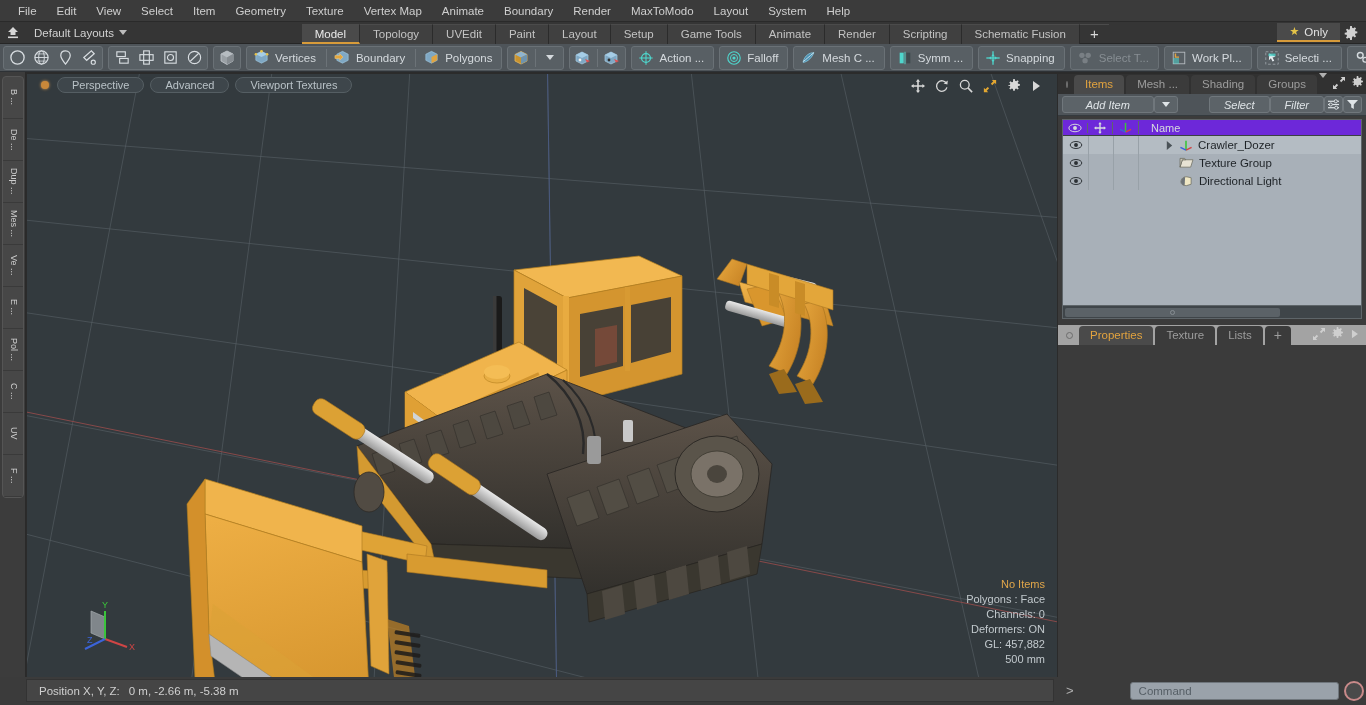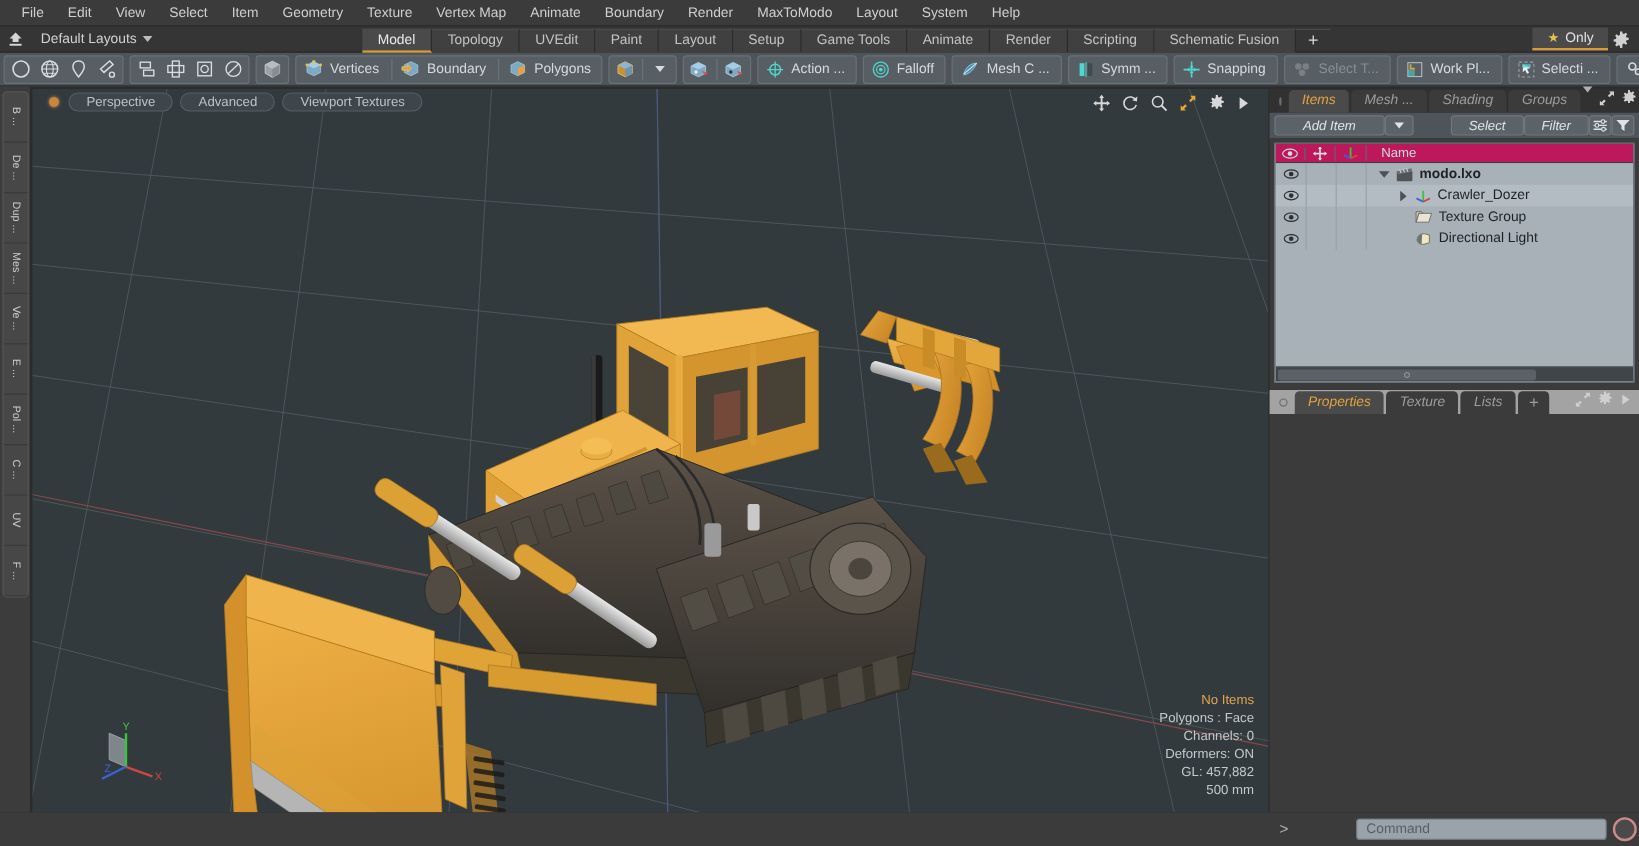--- a/index.html
+++ b/index.html
@@ -140,21 +140,21 @@
     background: #3b3b3b;
   }
   .rp-tabrow {
     height: 20px; display: flex; align-items: flex-end;
     background: #313131; padding-left: 6px;
   }
   .rp-ldot { width: 7px; height: 7px; border-radius: 50%; border: 1px solid #6d6d6d; margin: 0 6px 6px 2px; }
   .rtab {
     height: 19px; line-height: 18px; padding: 0 11px;
     color: #9d9d9d; font-size: 11.5px; background: #3b3b3b;
-    border-radius: 4px 4px 0 0; margin-right: 2px; white-space: nowrap; font-style: italic;
+    border-radius: 4px 4px 0 0; margin-right: 2px; white-space: nowrap;
   }
   .rtab.active { color: #e2a33f; background: #4a4a4a; }
   .rp-tright { margin-left: auto; display: flex; align-items: center; gap: 6px; padding: 0 7px 3px 0; }
   .rp-toolbar {
     height: 22px; background: #4e5459; display: flex; align-items: center;
     padding: 0 4px; gap: 0; border-bottom: 1px solid #343a3e; font-style: italic;
   }
   .btn-add {
     flex: 1; height: 17px; line-height: 16px; text-align: center;
     background: #5c6368; border: 1px solid #70777c; border-radius: 3px;
@@ -171,21 +171,21 @@
   }
   .icon-sq {
     width: 19px; height: 17px; background: #5c6368; border: 1px solid #70777c;
     border-radius: 3px; display: flex; align-items: center; justify-content: center;
   }
   .tree-wrap {
     margin: 3px 4px 0 4px; height: 200px;
     background: #a8b0b8; border: 1px solid #5e6569; position: relative; overflow: hidden;
   }
   .tree-head {
-    height: 16px; background: #be185d; display: flex; align-items: center;
+    height: 16px; background: #6d28d9; display: flex; align-items: center;
     color: #d6dbde; font-size: 11px; border-bottom: 1px solid #3a3f43;
   }
   .th-c1 { width: 25px; border-right: 1px solid #5f666b; display:flex;align-items:center;justify-content:center;}
   .th-c2 { width: 25px; border-right: 1px solid #5f666b; display:flex;align-items:center;justify-content:center;}
   .th-c3 { width: 26px; border-right: 1px solid #5f666b; display:flex;align-items:center;justify-content:center;}
   .th-name { padding-left: 12px; }
   .tree-body { position: relative; background: #a8b0b8; height: 182px; }
   .trow { height: 18px; display: flex; align-items: center; position: relative; }
   .trow.sel { background: #b4bcc3; }
   .tc-eye { width: 25px; display: flex; align-items: center; justify-content: center; }
@@ -884,41 +884,20 @@
           <svg width="13" height="13" viewBox="0 0 14 14">
               <line x1="7" y1="12" x2="7" y2="2" stroke="#3bc43b" stroke-width="1.6"></line>
               <line x1="7" y1="12" x2="13" y2="9" stroke="#d04545" stroke-width="1.6"></line>
               <line x1="7" y1="12" x2="1" y2="9" stroke="#3b63d8" stroke-width="1.6"></line>
             </svg>
         </div>
         <div class="th-name">Name</div>
       </div>
       <div class="tree-body">
 
-        <div class="trow">
-          <div class="tc-eye">
-            <svg width="14" height="10" viewBox="0 0 16 11">
-                <ellipse cx="8" cy="5.5" rx="6.6" ry="4" fill="none" stroke="#2b3034" stroke-width="1.1"></ellipse>
-                <circle cx="8" cy="5.5" r="2.2" fill="#2b3034"></circle>
-              </svg>
-          </div>
-          <div class="tc-b"></div>
-          <div class="tc-c"></div>
-          <div class="tname bold" style="padding-left:10px">
-            <svg width="9" height="9" viewBox="0 0 10 10">
-                <path fill="#4a5257" d="M0 2 L10 2 L5 8 Z"></path>
-              </svg>
-            <svg width="15" height="13" viewBox="0 0 16 14">
-                <rect x="1" y="4" width="14" height="9" rx="1" fill="#4f5458"></rect>
-                <path d="M1 4 L14 1.2 L15 4.2 L2 7 Z" fill="#6b7176"></path>
-                <path d="M3.5 2.4 L5 5.6 M6.5 1.8 L8 5 M9.5 1.2 L11 4.4" stroke="#cfd4d8" stroke-width="1"></path>
-              </svg>
-            <span>modo.lxo</span>
-          </div>
-        </div>
 
         <div class="trow sel">
           <div class="tc-eye">
             <svg width="14" height="10" viewBox="0 0 16 11">
                 <ellipse cx="8" cy="5.5" rx="6.6" ry="4" fill="none" stroke="#2b3034" stroke-width="1.1"></ellipse>
                 <circle cx="8" cy="5.5" r="2.2" fill="#2b3034"></circle>
               </svg>
           </div>
           <div class="tc-b"></div>
           <div class="tc-c"></div>
@@ -1005,20 +984,25 @@
           <svg width="9" height="12" viewBox="0 0 10 14">
               <path fill="#cfcfcf" d="M2 2 L9 7 L2 12 Z"></path>
             </svg>
         </span>
       </div>
     </div>
     <div class="props-body"></div>
   </div>
 
   <div class="bottombar">
+    <div class="bb-left">
+      <span>Position X, Y, Z:</span>
+      <span style="width:9px"></span>
+      <span>0 m, -2.66 m, -5.38 m</span>
+    </div>
     <div class="bb-right">
       <span class="prompt">&gt;</span>
       <div class="cmd-input">Command</div>
       <div class="rec-btn"></div>
     </div>
   </div>
 
 </div>
 
 </body></html>

